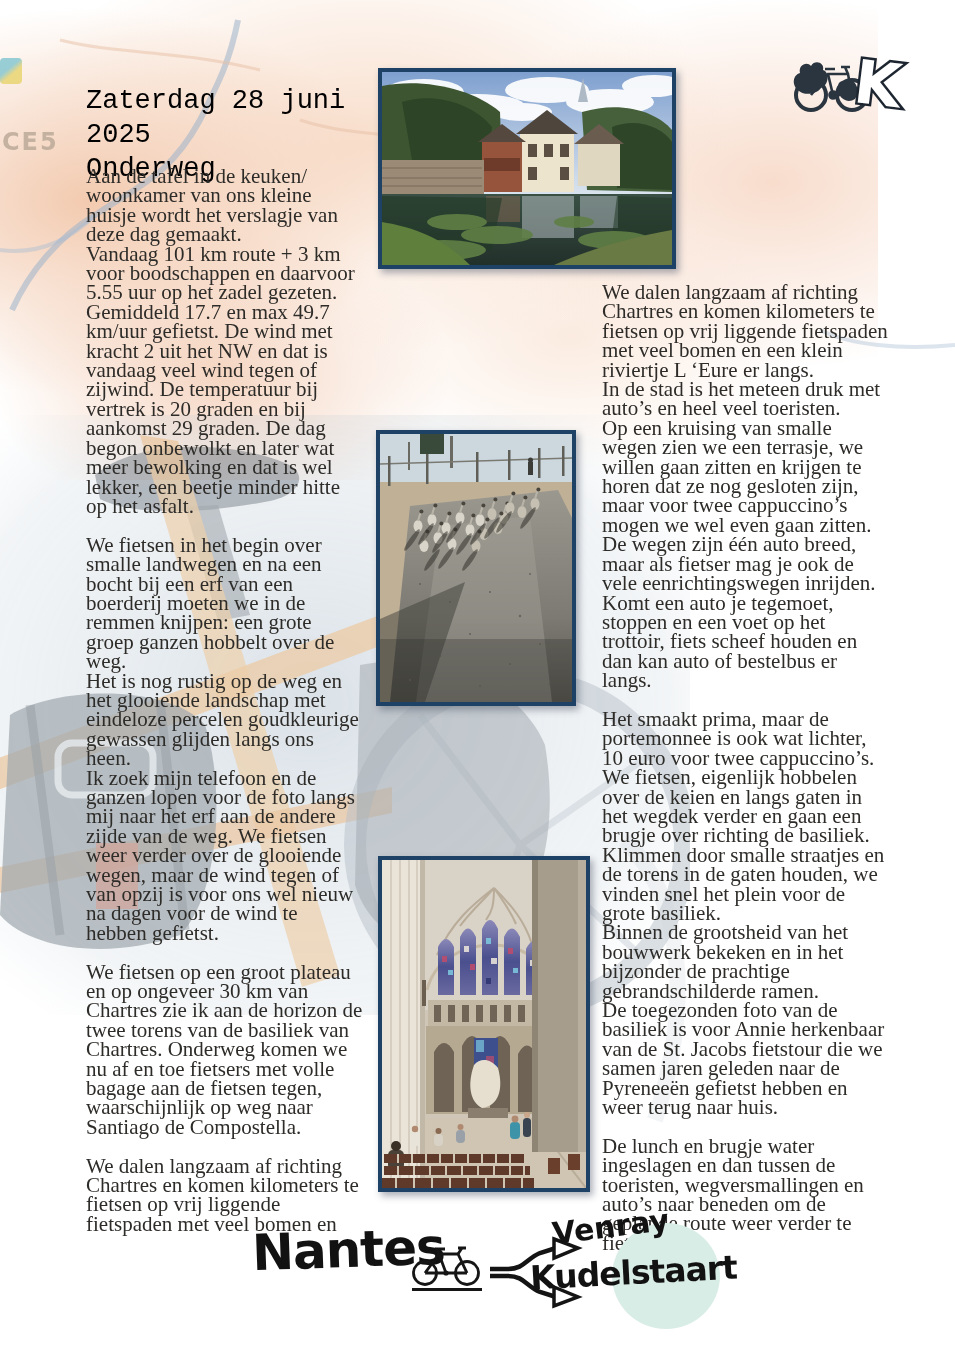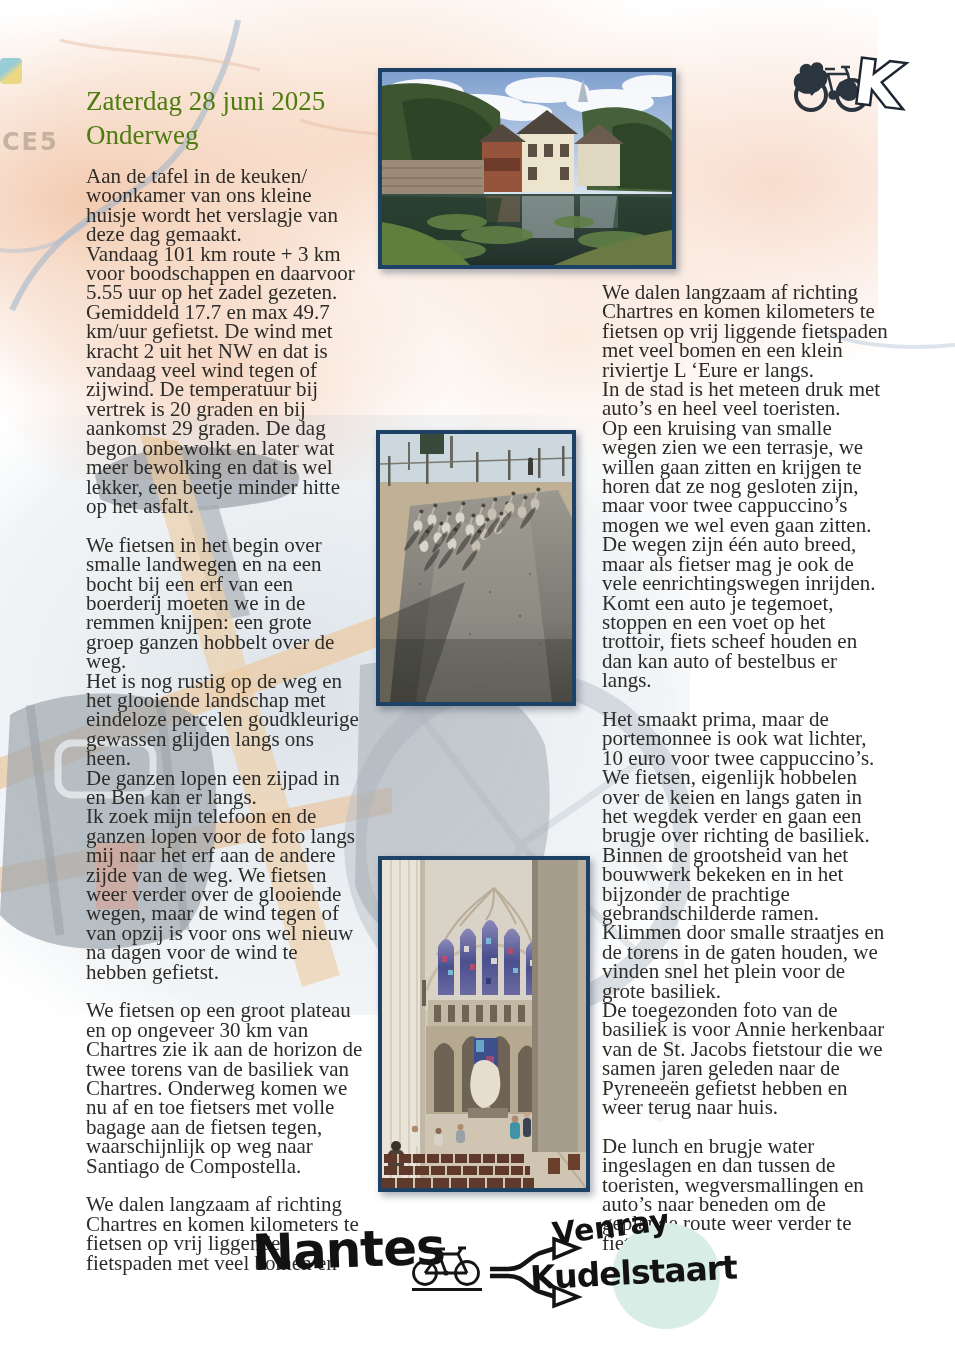--- a/index.html
+++ b/index.html
@@ -14,21 +14,21 @@
       radial-gradient(ellipse 330px 220px at 25% 78%, rgba(241,196,168,.7), rgba(241,196,168,0) 70%),
       radial-gradient(ellipse 300px 180px at 65% 70%, rgba(248,222,203,.6), rgba(248,222,203,0) 75%);}
   .wm-map-label{position:absolute;left:2px;top:128px;font-family:"DejaVu Sans",sans-serif;
       font-size:24px;font-weight:bold;color:#b4a391;opacity:.75;letter-spacing:2px;}
   .wm-legend{position:absolute;left:0;top:58px;width:22px;height:26px;border-radius:4px;
       background:linear-gradient(140deg,#7fc4cf 40%,#e8d36a 60%);opacity:.8;}
   .wm-bike{position:absolute;left:0;top:415px;width:690px;height:600px;z-index:0;pointer-events:none;opacity:.5;}
   .wm-swoosh{position:absolute;left:595px;top:835px;width:120px;height:290px;z-index:0;opacity:.45;pointer-events:none;}
   
   .title{position:absolute;left:86px;top:84px;width:320px;z-index:3;
-         font-size:27px;line-height:34px;color:#4d7c0f;}
+         font-size:27px;line-height:34px;color:#000000;font-family:Liberation Mono, monospace;}
   .col{position:absolute;z-index:3;font-size:21px;line-height:19.4px;}
   .col-left{left:86px;top:167px;width:277px;}
   .col-right{left:602px;top:283px;width:287px;}
   .para{margin:0 0 19.4px 0;}
   .para:last-child{margin-bottom:0;}
   .seg{display:block;}
   
   .photo{position:absolute;z-index:2;border:4px solid #1e4265;background:#888;
          box-shadow:3px 4px 7px rgba(70,80,100,.45);}
   .photo svg{display:block;}
@@ -102,41 +102,40 @@
   </div>
 
   <div class="col col-left">
       <p class="para">
         <span class="seg">Aan de tafel in de keuken/ woonkamer van ons kleine huisje wordt het verslagje van deze dag gemaakt.</span>
         <span class="seg">Vandaag 101 km route + 3 km voor boodschappen en daarvoor 5.55 uur op het zadel gezeten. Gemiddeld 17.7 en max 49.7 km/uur gefietst. De wind met kracht 2 uit het NW en dat is vandaag veel wind tegen of zijwind. De temperatuur bij vertrek is 20 graden en bij aankomst 29 graden. De dag begon onbewolkt en later wat meer bewolking en dat is wel lekker, een beetje minder hitte op het asfalt.</span>
       </p>
       <p class="para">
         <span class="seg">We fietsen in het begin over smalle landwegen en na een bocht bij een erf van een boerderij moeten we in de remmen knijpen: een grote groep ganzen hobbelt over de weg.</span>
         <span class="seg">Het is nog rustig op de weg en het glooiende landschap met eindeloze percelen goudkleurige gewassen glijden langs ons heen.</span>
-        <span class="seg">De ganzen lopen een zijpad in en Ben kan er langs.</span>
         <span class="seg">Ik zoek mijn telefoon en de ganzen lopen voor de foto langs mij naar het erf aan de andere zijde van de weg. We fietsen weer verder over de glooiende wegen, maar de wind tegen of van opzij is voor ons wel nieuw na dagen voor de wind te hebben gefietst.</span>
       </p>
       <p class="para">
         <span class="seg">We fietsen op een groot plateau en op ongeveer 30 km van Chartres zie ik aan de horizon de twee torens van de basiliek van Chartres. Onderweg komen we nu af en toe fietsers met volle bagage aan de fietsen tegen, waarschijnlijk op weg naar Santiago de Compostella.</span>
       </p>
       <p class="para">
         <span class="seg">We dalen langzaam af richting Chartres en komen kilometers te fietsen op vrij liggende fietspaden met veel bomen en</span>
       </p>
     </div>
   <div class="col col-right">
       <p class="para">
         <span class="seg">We dalen langzaam af richting Chartres en komen kilometers te fietsen op vrij liggende fietspaden met veel bomen en een klein riviertje L ‘Eure er langs.</span>
         <span class="seg">In de stad is het meteen druk met auto’s en heel veel toeristen.</span>
         <span class="seg">Op een kruising van smalle wegen zien we een terrasje, we willen gaan zitten en krijgen te horen dat ze nog gesloten zijn, maar voor twee cappuccino’s mogen we wel even gaan zitten.</span>
         <span class="seg">De wegen zijn één auto breed, maar als fietser mag je ook de vele eenrichtingswegen inrijden. Komt een auto je tegemoet, stoppen en een voet op het trottoir, fiets scheef houden en dan kan auto of bestelbus er langs.</span>
       </p>
       <p class="para">
         <span class="seg">Het smaakt prima, maar de portemonnee is ook wat lichter, 10 euro voor twee cappuccino’s. We fietsen, eigenlijk hobbelen over de keien en langs gaten in het wegdek verder en gaan een brugje over richting de basiliek.</span>
+        <span class="seg">Klimmen door smalle straatjes en de torens in de gaten houden, we vinden snel het plein voor de grote basiliek.</span>
         <span class="seg">Binnen de grootsheid van het bouwwerk bekeken en in het bijzonder de prachtige gebrandschilderde ramen.</span>
-        <span class="seg">Klimmen door smalle straatjes en de torens in de gaten houden, we vinden snel het plein voor de grote basiliek.</span>
         <span class="seg">De toegezonden foto van de basiliek is voor Annie herkenbaar van de St. Jacobs fietstour die we samen jaren geleden naar de Pyreneeën gefietst hebben en weer terug naar huis.</span>
       </p>
       <p class="para">
         <span class="seg">De lunch en brugje water ingeslagen en dan tussen de toeristen, wegversmallingen en auto’s naar beneden om de geplande route weer verder te fietsen.</span>
       </p>
     </div>
 
   <div class="photo photo1">
     <svg width="290" height="193" viewBox="0 0 290 193">
       <linearGradient id="sky1" x1="0" y1="0" x2="0" y2="1">

